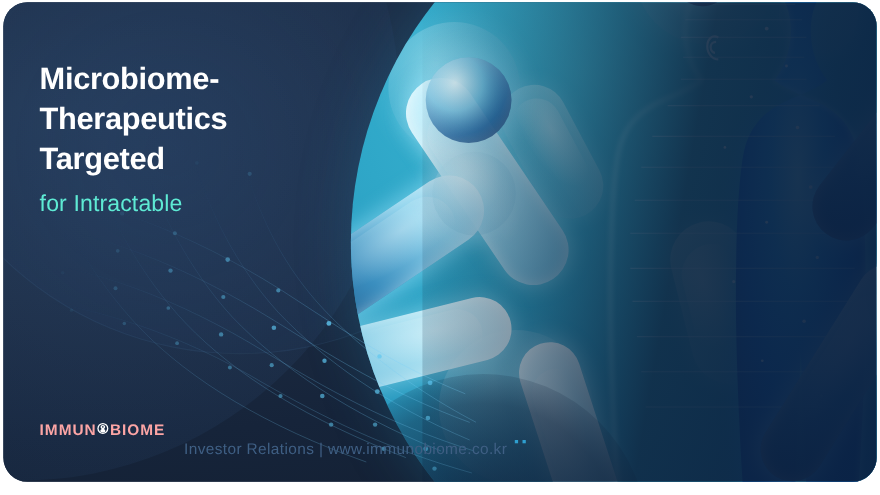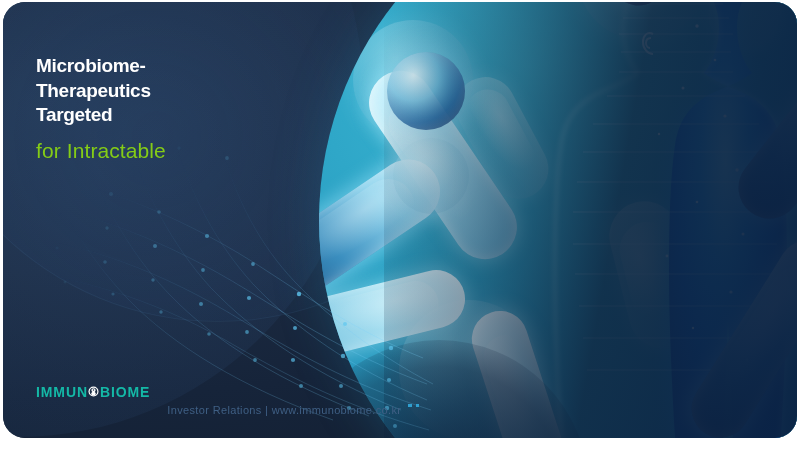--- a/index.html
+++ b/index.html
@@ -105,43 +105,43 @@
 
   .dark-overlay-bl{
     position:absolute; left:-30px; bottom:-70px;
     width:300px; height:300px; border-radius:50%;
     background:radial-gradient(circle at 50% 50%, rgba(14,32,58,.88) 0%, rgba(16,36,62,.45) 58%, rgba(18,40,68,0) 78%);
   }
 
   
   .title-block{ position:absolute; left:33px; top:52px; width:330px; }
   .title-main{
-    font-size:19px; font-weight:bold; line-height:1.30;
+    font-size:28px; font-weight:bold; line-height:1.30;
     color:#ffffff; letter-spacing:-.3px;
   }
   .title-sub{
     margin-top:9px;
     font-size:21px; font-weight:300; line-height:1.32;
-    color:#84cc16; letter-spacing:.1px;
+    color:#5eead4; letter-spacing:.1px;
   }
 
   
   .footer{ position:absolute; left:33px; bottom:22px; display:flex; align-items:center; }
   .logo-wrap{ display:flex; align-items:center; }
   .logo-text{
-    font-size:14px; font-weight:bold; color:#14b8a6;
+    font-size:14px; font-weight:bold; color:#fca5a5;
     letter-spacing:.9px; display:flex; align-items:center;
   }
   .logo-mark{
     display:inline-block; width:11px; height:11px; margin:0 .5px;
     position:relative; vertical-align:middle;
   }
   .logo-mark svg{ display:block; }
   .footer-meta{
-    margin-left:17px; font-size:11px; letter-spacing:.35px;
+    margin-left:17px; font-size:14px; letter-spacing:.35px;
     color:#3f5f84; white-space:nowrap; display:flex; align-items:flex-start;margin-top:37px;
   }
   .meta-dots{ display:inline-flex; margin-left:7px; gap:4px; }
   .meta-dots i{ width:3.2px; height:3.2px; background:#2f9fd0; display:block; }
 </style>
 </head>
 <body>
 
 <div class="slide-card">
 

